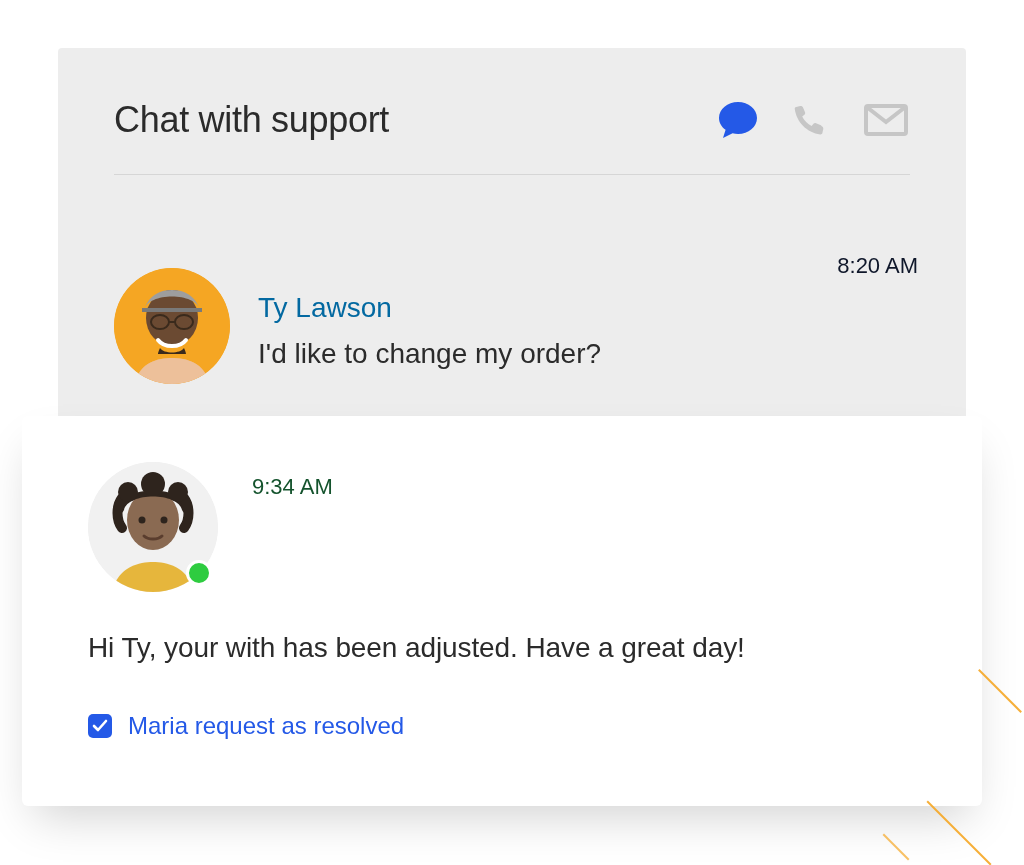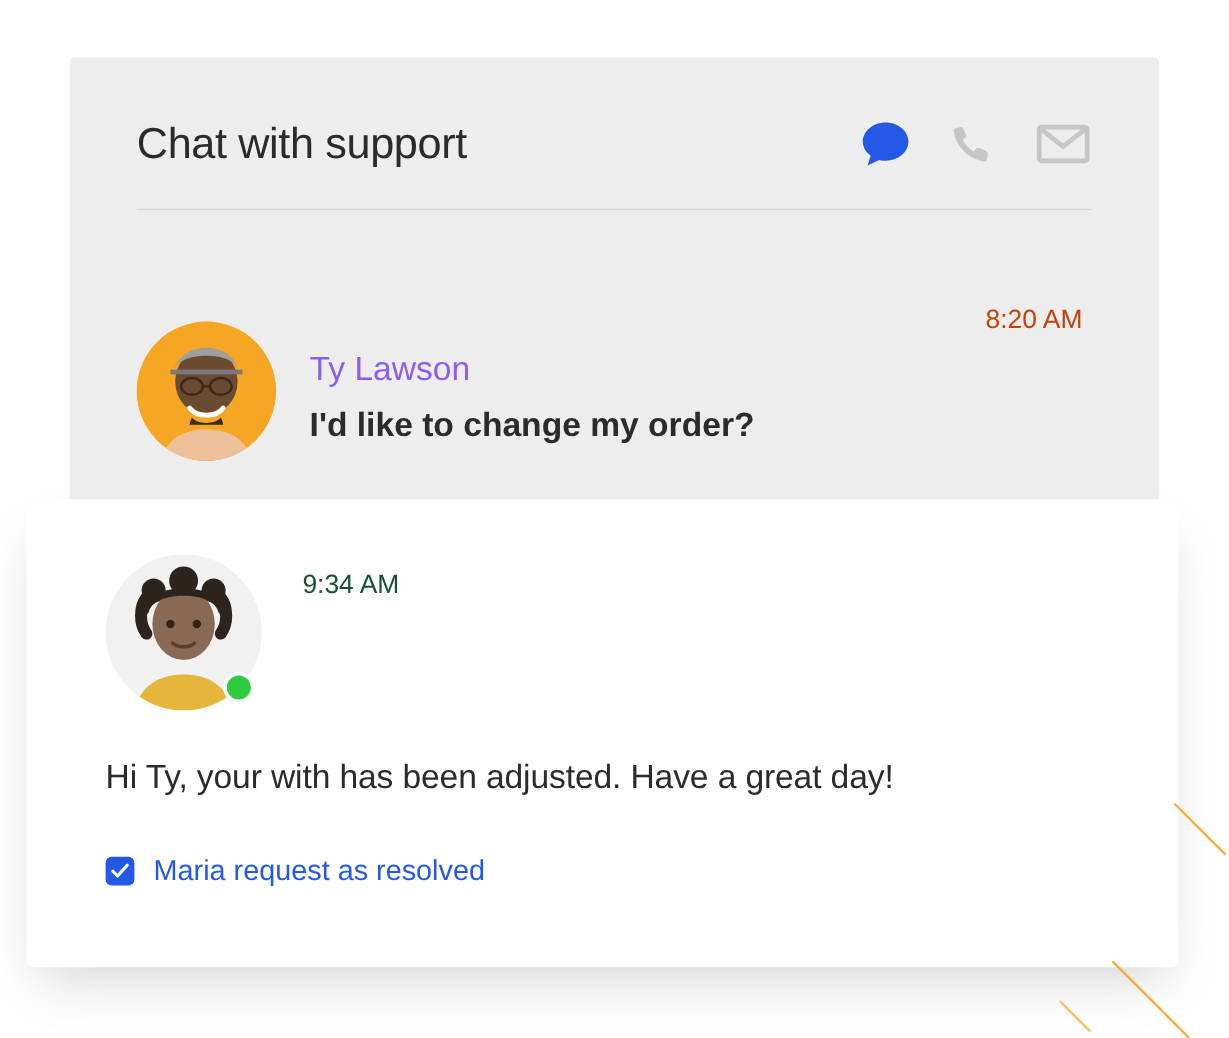--- a/index.html
+++ b/index.html
@@ -24,40 +24,40 @@
       font-size: 36px;
       color: #2b2b2b;
       font-weight: 400;
       letter-spacing: -0.3px;
     }
     .header-icons { display: flex; align-items: center; gap: 26px; }
     .hdr-icon { width: 48px; height: 48px; display: flex; align-items: center; justify-content: center; }
 
     .chat-time {
       position: absolute;
-      right: 64px; top: 205px;
+      right: 48px; top: 205px;
       font-size: 22px;
-      color: #c2410c;
+      color: #0f172a;
     }
     .chat-msg {
       position: absolute;
       left: 56px; top: 220px;
       display: flex; align-items: flex-start; gap: 28px;
     }
     .avatar { width: 116px; height: 116px; border-radius: 50%; overflow: hidden; position: relative; }
     .avatar-customer { background: #f5a623; }
     .avatar-face {
       position: absolute; inset: 0;
       display: flex; align-items: center; justify-content: center;
       font-size: 60px;
     }
     .avatar-face svg { width: 100%; height: 100%; }
     .msg-body { padding-top: 24px; }
-    .msg-name { font-size: 28px; color: #8b5cf6; margin-bottom: 14px; }
-    .msg-text { font-size: 28px; color: #2b2b2b; font-weight: bold; }
+    .msg-name { font-size: 28px; color: #0369a1; margin-bottom: 14px; }
+    .msg-text { font-size: 28px; color: #2b2b2b; }
 
     
     .reply-card {
       position: absolute;
       left: 22px; top: 416px;
       width: 960px; height: 390px;
       background: #ffffff;
       border-radius: 6px;
       box-shadow: 0 22px 44px -12px rgba(0,0,0,0.18);
       padding: 46px 58px 0 66px;

